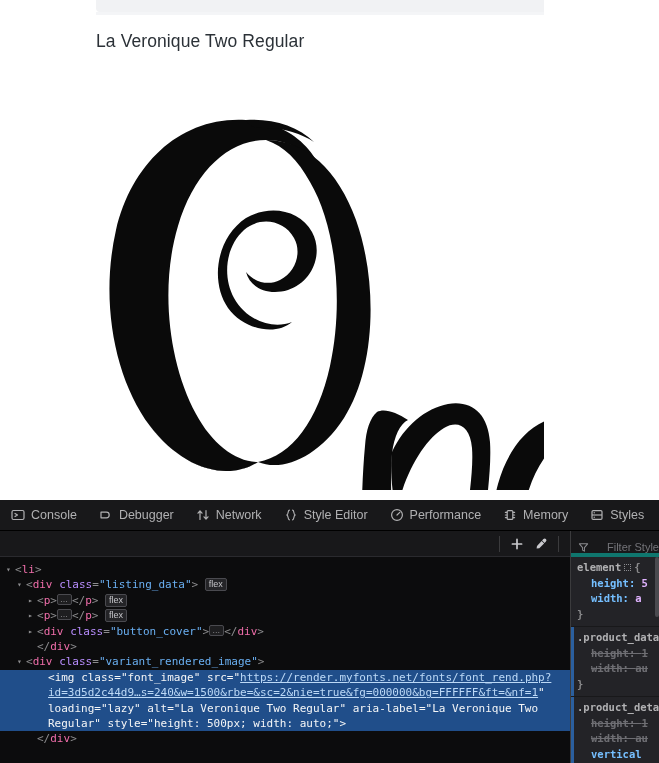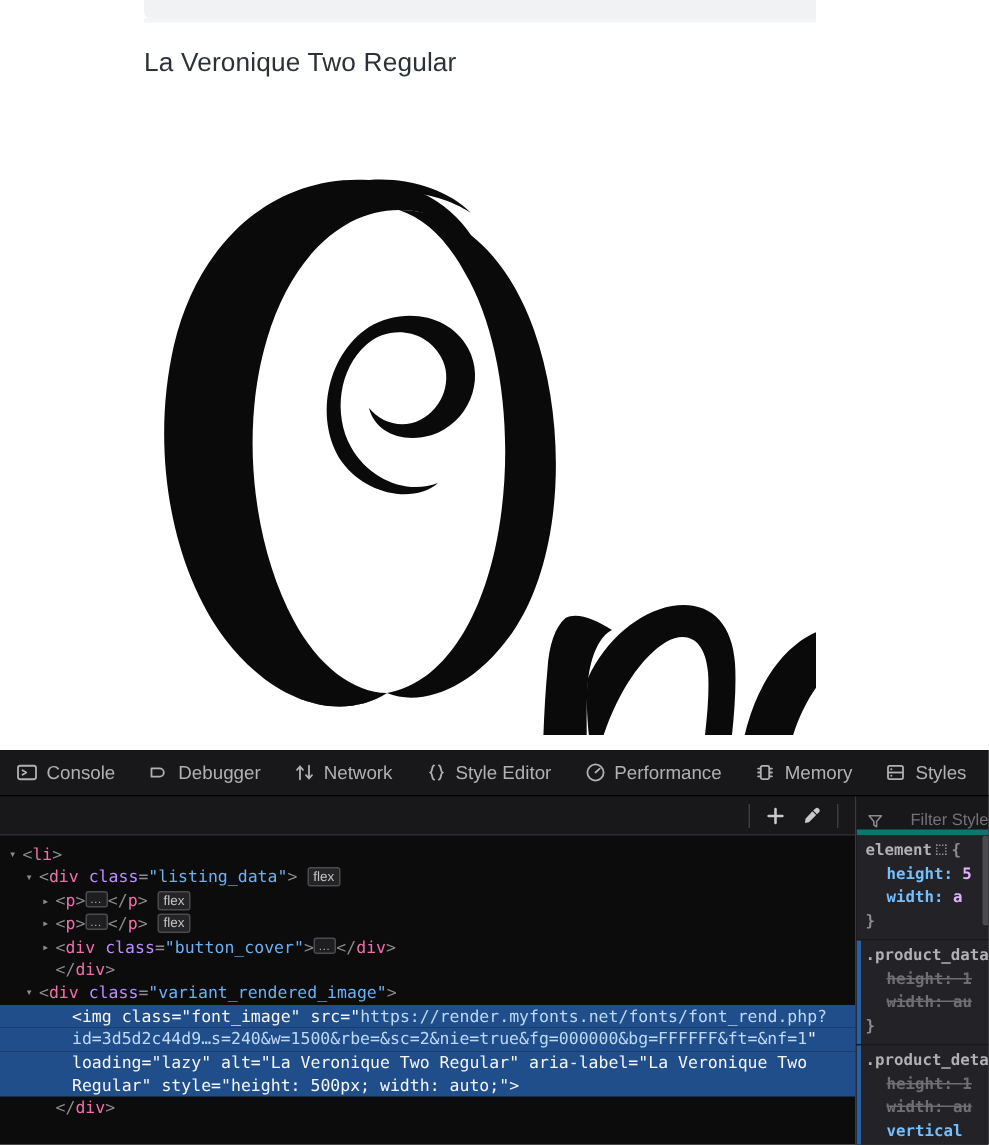--- a/index.html
+++ b/index.html
@@ -49,21 +49,21 @@
   .node.sel { background:#204e8a; }
   .node.sel .tag,.node.sel .pun,.node.sel .attn,.node.sel .attv,.node.sel .txt { color:#f5f6f7; }
   .tw { display:inline-block; width:9px; color:#8c8c8e; font-size:8px; vertical-align:1px; }
   .tw.open::before { content:"\25BE"; }
   .tw.closed::before { content:"\25B8"; }
   .tw.none::before { content:""; }
   .pun  { color:#8c8c8e; }
   .tag  { color:#f06eaa; }
   .attn { color:#b98eff; }
   .attv { color:#6ab0f3; }
-  .lnk  { color:#6ab0f3; }
+  .lnk  { color:#6ab0f3; text-decoration:underline; }
   .node.sel .lnk { color:#bcd9f7; }
   .badge { display:inline-block; font-family:"Liberation Sans",sans-serif; font-size:9px;
            line-height:11px; padding:0 3px; border:1px solid #4a4a4f; border-radius:2px;
            color:#c5c5c9; background:#242427; vertical-align:1px; }
   .ellip { display:inline-block; font-family:"Liberation Sans",sans-serif; font-size:8px;
            line-height:9px; padding:0 2px; border:1px solid #4a4a4f; border-radius:2px;
            color:#b1b1b3; background:#1e1e20; vertical-align:2px; letter-spacing:1px; }
 
   
   #rules-pane { position:relative; width:88px; height:232px; background:#18181a; overflow:hidden; }

